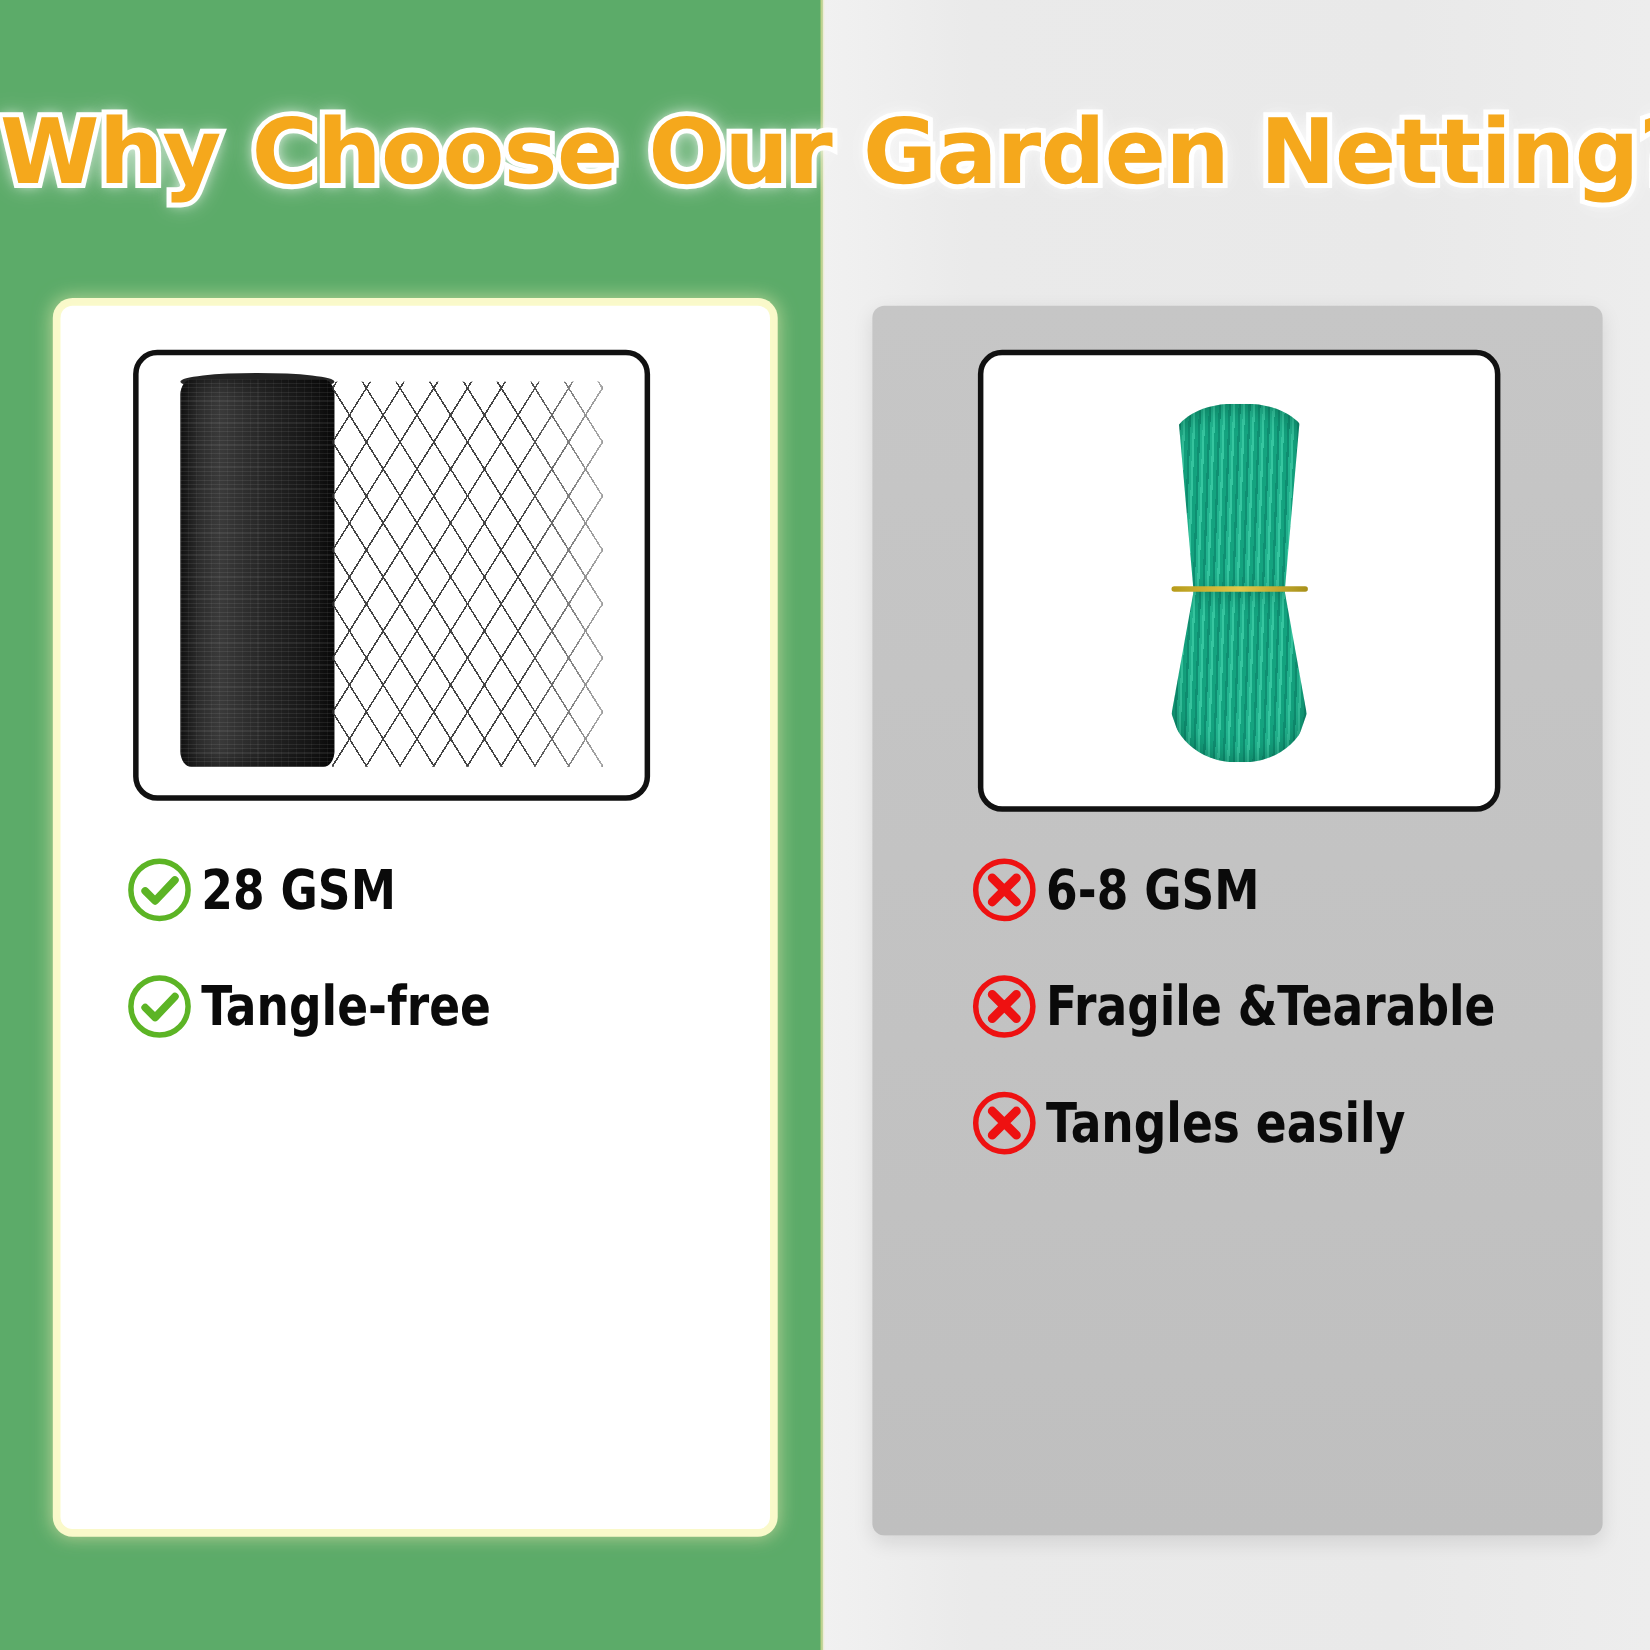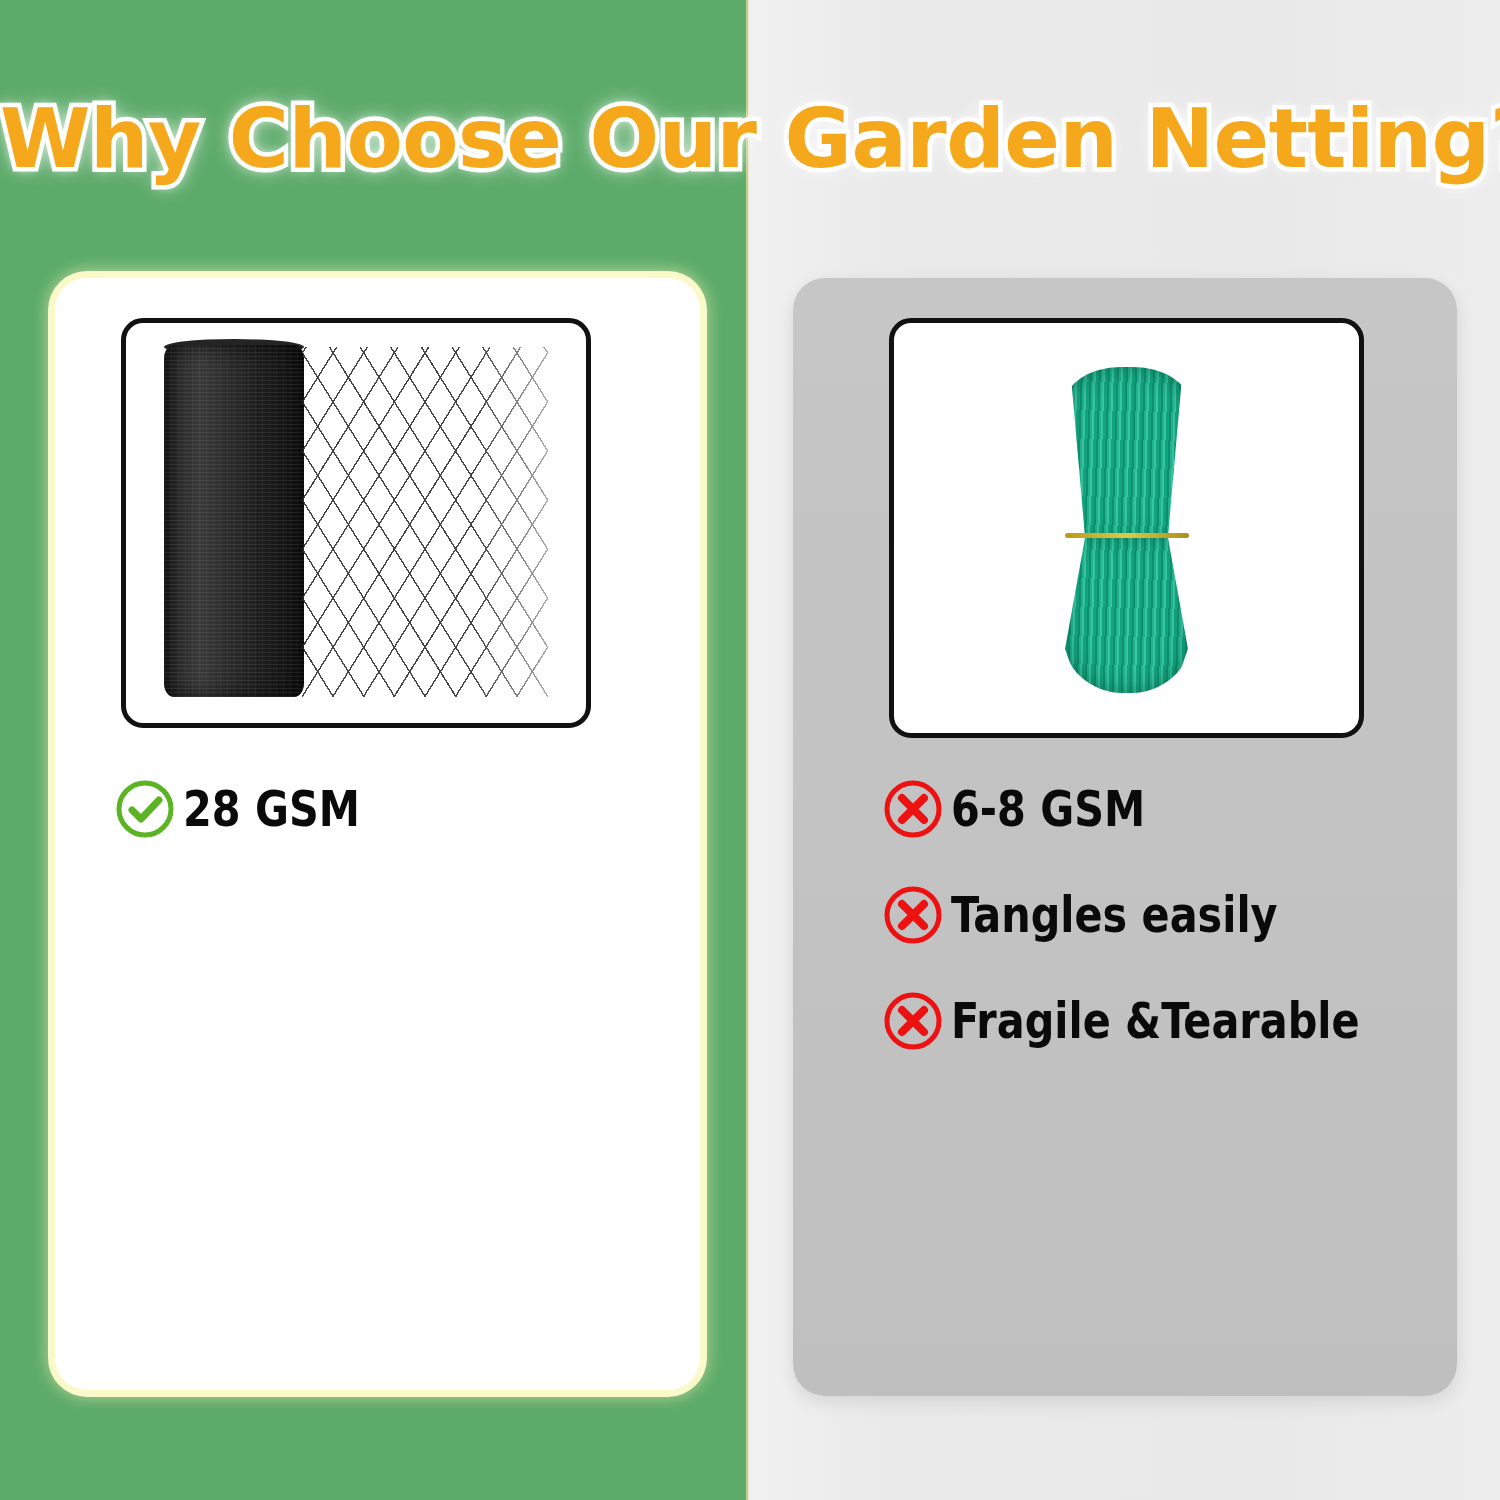--- a/index.html
+++ b/index.html
@@ -56,21 +56,21 @@
     paint-order: stroke fill;
     text-shadow:
        0 0 12px rgba(255,255,255,.95),
        0 0 22px rgba(255,255,255,.75);
     white-space: nowrap;
   }
 
   
   .card {
     position: absolute;
-    border-radius: 32px;
+    border-radius: 11px;
   }
   .card-good {
     left: 55px; top: 278px;
     width: 645px; height: 1112px;
     background: #ffffff;
     box-shadow:
       0 0 0 7px rgba(255,252,205,.95),
       0 0 16px 8px rgba(255,250,190,.55),
       0 6px 20px rgba(0,0,0,.08);
   }
@@ -230,20 +230,29 @@
           <svg viewBox="0 0 64 64">
               <circle cx="32" cy="32" r="26" fill="none" stroke="#5cb425" stroke-width="5"></circle>
               <path d="M19 33 L28 42 L46 23" fill="none" stroke="#5cb425" stroke-width="7" stroke-linecap="round" stroke-linejoin="round"></path>
             </svg>
         </span>
         <span class="row-label">28 GSM</span>
       </div>
 
 
 
+      <div class="row">
+        <span class="icon">
+          <svg viewBox="0 0 64 64">
+              <circle cx="32" cy="32" r="26" fill="none" stroke="#5cb425" stroke-width="5"></circle>
+              <path d="M19 33 L28 42 L46 23" fill="none" stroke="#5cb425" stroke-width="7" stroke-linecap="round" stroke-linejoin="round"></path>
+            </svg>
+        </span>
+        <span class="row-label">Tangle-free</span>
+      </div>
 
 
     </div>
   </div>
 
   <div class="card card-bad">
 
     <div class="img-frame frame-bad">
       <div class="bundle">
         <div class="bundle-top"></div>
@@ -265,30 +274,30 @@
       </div>
 
 
       <div class="row">
         <span class="icon">
           <svg viewBox="0 0 64 64">
               <circle cx="32" cy="32" r="26" fill="none" stroke="#ee1111" stroke-width="5"></circle>
               <path d="M21 21 L43 43 M43 21 L21 43" fill="none" stroke="#ee1111" stroke-width="8" stroke-linecap="round"></path>
             </svg>
         </span>
-        <span class="row-label">Tangles easily</span>
+        <span class="row-label">Fragile &amp;Tearable</span>
       </div>
 
       <div class="row">
         <span class="icon">
           <svg viewBox="0 0 64 64">
               <circle cx="32" cy="32" r="26" fill="none" stroke="#ee1111" stroke-width="5"></circle>
               <path d="M21 21 L43 43 M43 21 L21 43" fill="none" stroke="#ee1111" stroke-width="8" stroke-linecap="round"></path>
             </svg>
         </span>
-        <span class="row-label">Fragile &amp;Tearable</span>
+        <span class="row-label">Tangles easily</span>
       </div>
 
 
     </div>
   </div>
 
 </div>
 
 </body></html>

